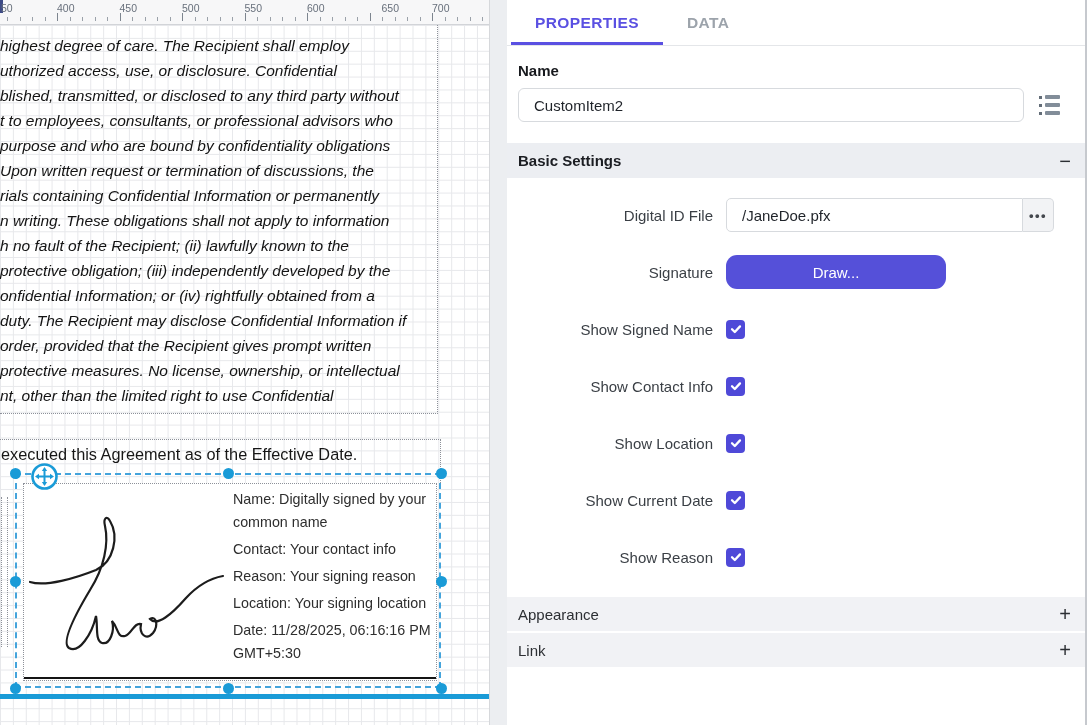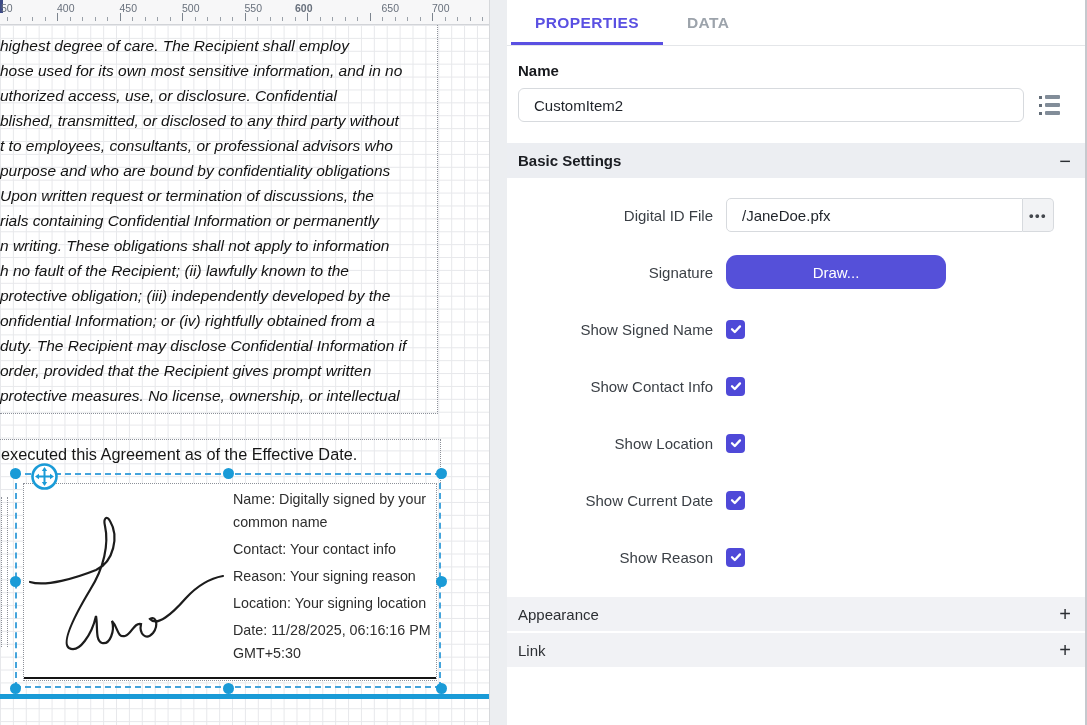--- a/index.html
+++ b/index.html
@@ -96,21 +96,21 @@
   <div class="canvas">
     <div class="grid-area"></div>
 
     <div class="ruler" id="ruler">
       <div class="ruler-corner-mark"></div>
     <span class="ruler-label" style="left: 1px;">50</span>
         <span class="ruler-label" style="left: 57px;">400</span>
         <span class="ruler-label" style="left: 119.5px;">450</span>
         <span class="ruler-label" style="left: 182px;">500</span>
         <span class="ruler-label" style="left: 244.5px;">550</span>
-        <span class="ruler-label" style="left: 295px; font-weight: bold;">600</span>
+        <span class="ruler-label" style="left: 307px;">600</span>
         <span class="ruler-label" style="left: 369.5px; padding-left: 12px;">650</span>
         <span class="ruler-label" style="left: 432px;">700</span>
         <div class="ruler-tick minor" style="left: 7px;"></div>
         <div class="ruler-tick minor" style="left: 19.5px;"></div>
         <div class="ruler-tick minor" style="left: 32px;"></div>
         <div class="ruler-tick minor" style="left: 44.5px;"></div>
         <div class="ruler-tick major" style="left: 57px;"></div>
         <div class="ruler-tick minor" style="left: 69.5px;"></div>
         <div class="ruler-tick minor" style="left: 82px;"></div>
         <div class="ruler-tick minor" style="left: 94.5px;"></div>
@@ -143,21 +143,20 @@
         <div class="ruler-tick major" style="left: 432px;"></div>
         <div class="ruler-tick minor" style="left: 444.5px;"></div>
         <div class="ruler-tick minor" style="left: 457px;"></div>
         <div class="ruler-tick minor" style="left: 469.5px;"></div>
         <div class="ruler-tick minor" style="left: 482px;"></div>
       </div>
 
     <div class="doc-text">
 
     <div class="doc-line">highest degree of care. The Recipient shall employ</div>
-        <div class="doc-line">hose used for its own most sensitive information, and in no</div>
         <div class="doc-line">uthorized access, use, or disclosure. Confidential</div>
         <div class="doc-line">blished, transmitted, or disclosed to any third party without</div>
         <div class="doc-line">t to employees, consultants, or professional advisors who</div>
         <div class="doc-line">purpose and who are bound by confidentiality obligations</div>
         <div class="doc-line">Upon written request or termination of discussions, the</div>
         <div class="doc-line">rials containing Confidential Information or permanently</div>
         <div class="doc-line">n writing. These obligations shall not apply to information</div>
         <div class="doc-line">h no fault of the Recipient; (ii) lawfully known to the</div>
         <div class="doc-line">protective obligation; (iii) independently developed by the</div>
         <div class="doc-line">onfidential Information; or (iv) rightfully obtained from a</div>

